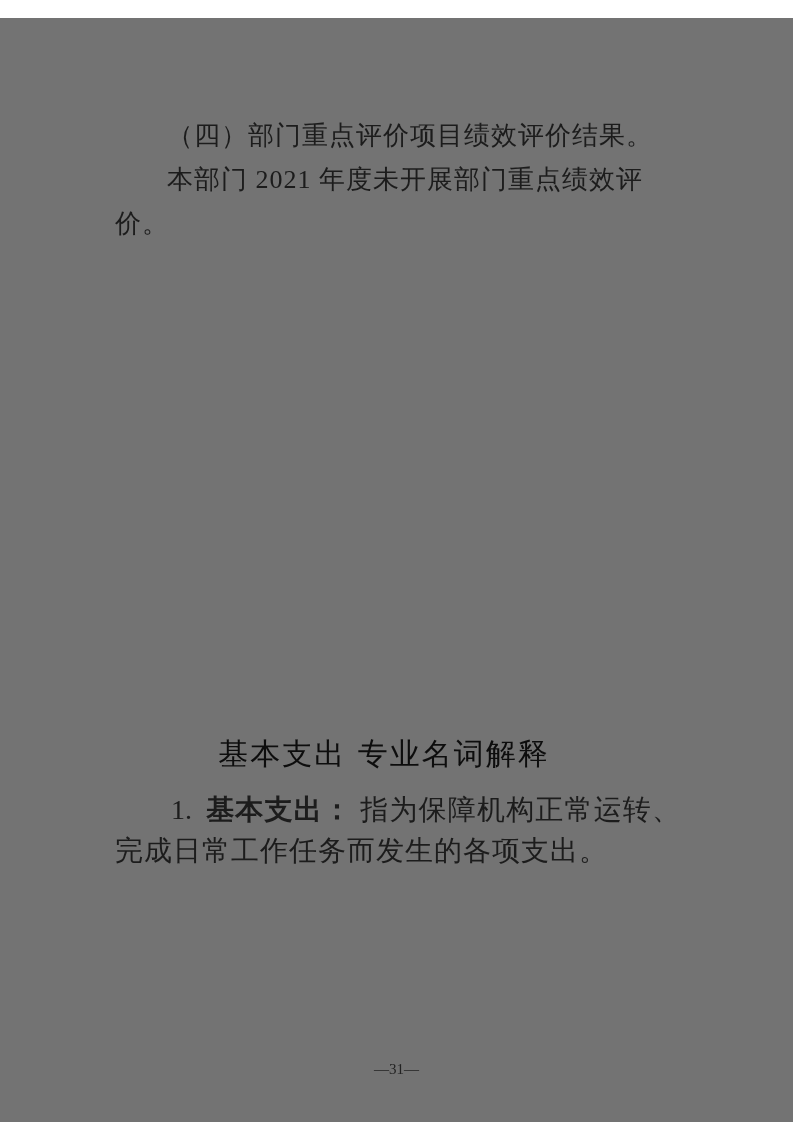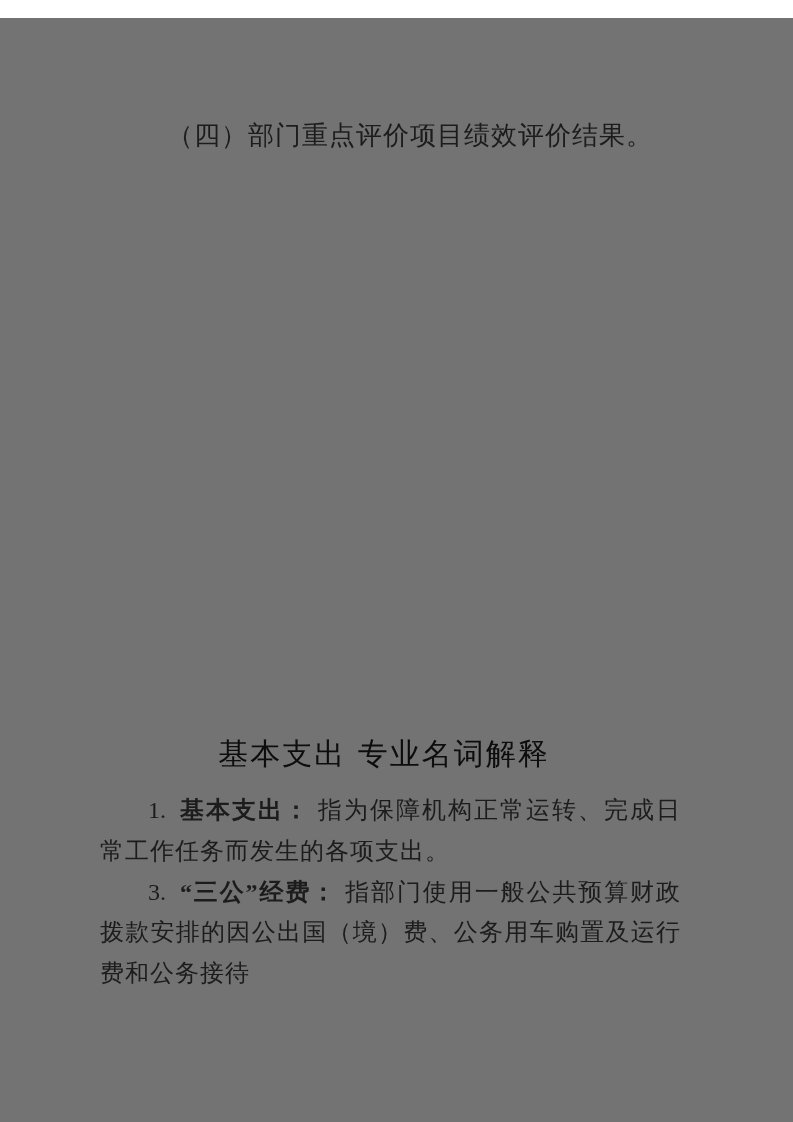--- a/index.html
+++ b/index.html
@@ -47,23 +47,23 @@
     line-height: 40px;
     letter-spacing: 2px;
     color: #0d0d0d;
     white-space: pre;
   }
 
   
   .definitions {
     position: absolute;
     top: 772px;
-    left: 100px;
+    left: 115px;
     right: 112px;
-    font-size: 24px;
+    font-size: 28px;
     line-height: 40.8px;
     letter-spacing: 1px;
   }
   .definitions p {
     margin: 0;
     text-indent: 2em;
     text-align: justify;
   }
   .entry-number {
     letter-spacing: 0;
@@ -86,31 +86,28 @@
     color: #222222;
   }
 </style>
 </head>
 <body>
 
 <div class="page">
 
   <section class="top-block">
     <p>（四）部门重点评价项目绩效评价结果。</p>
+    <p>本部门 2021 年度未开展部门重点绩效评价。</p>
   </section>
 
   <h1 class="section-heading">基本支出 专业名词解释</h1>
 
   <section class="definitions">
     <p>
       <span class="entry-number">1.</span>
       <span class="entry-term">基本支出：</span>
       <span class="entry-definition">指为保障机构正常运转、完成日常工作任务而发生的各项支出。</span>
     </p>
-    <p>
-      <span class="entry-number">3.</span>
-      <span class="entry-term">“三公”经费：</span>
-      <span class="entry-definition">指部门使用一般公共预算财政拨款安排的因公出国（境）费、公务用车购置及运行费和公务接待</span>
-    </p>
   </section>
 
+  <div class="page-number">—31—</div>
 
 </div>
 
 </body></html>

